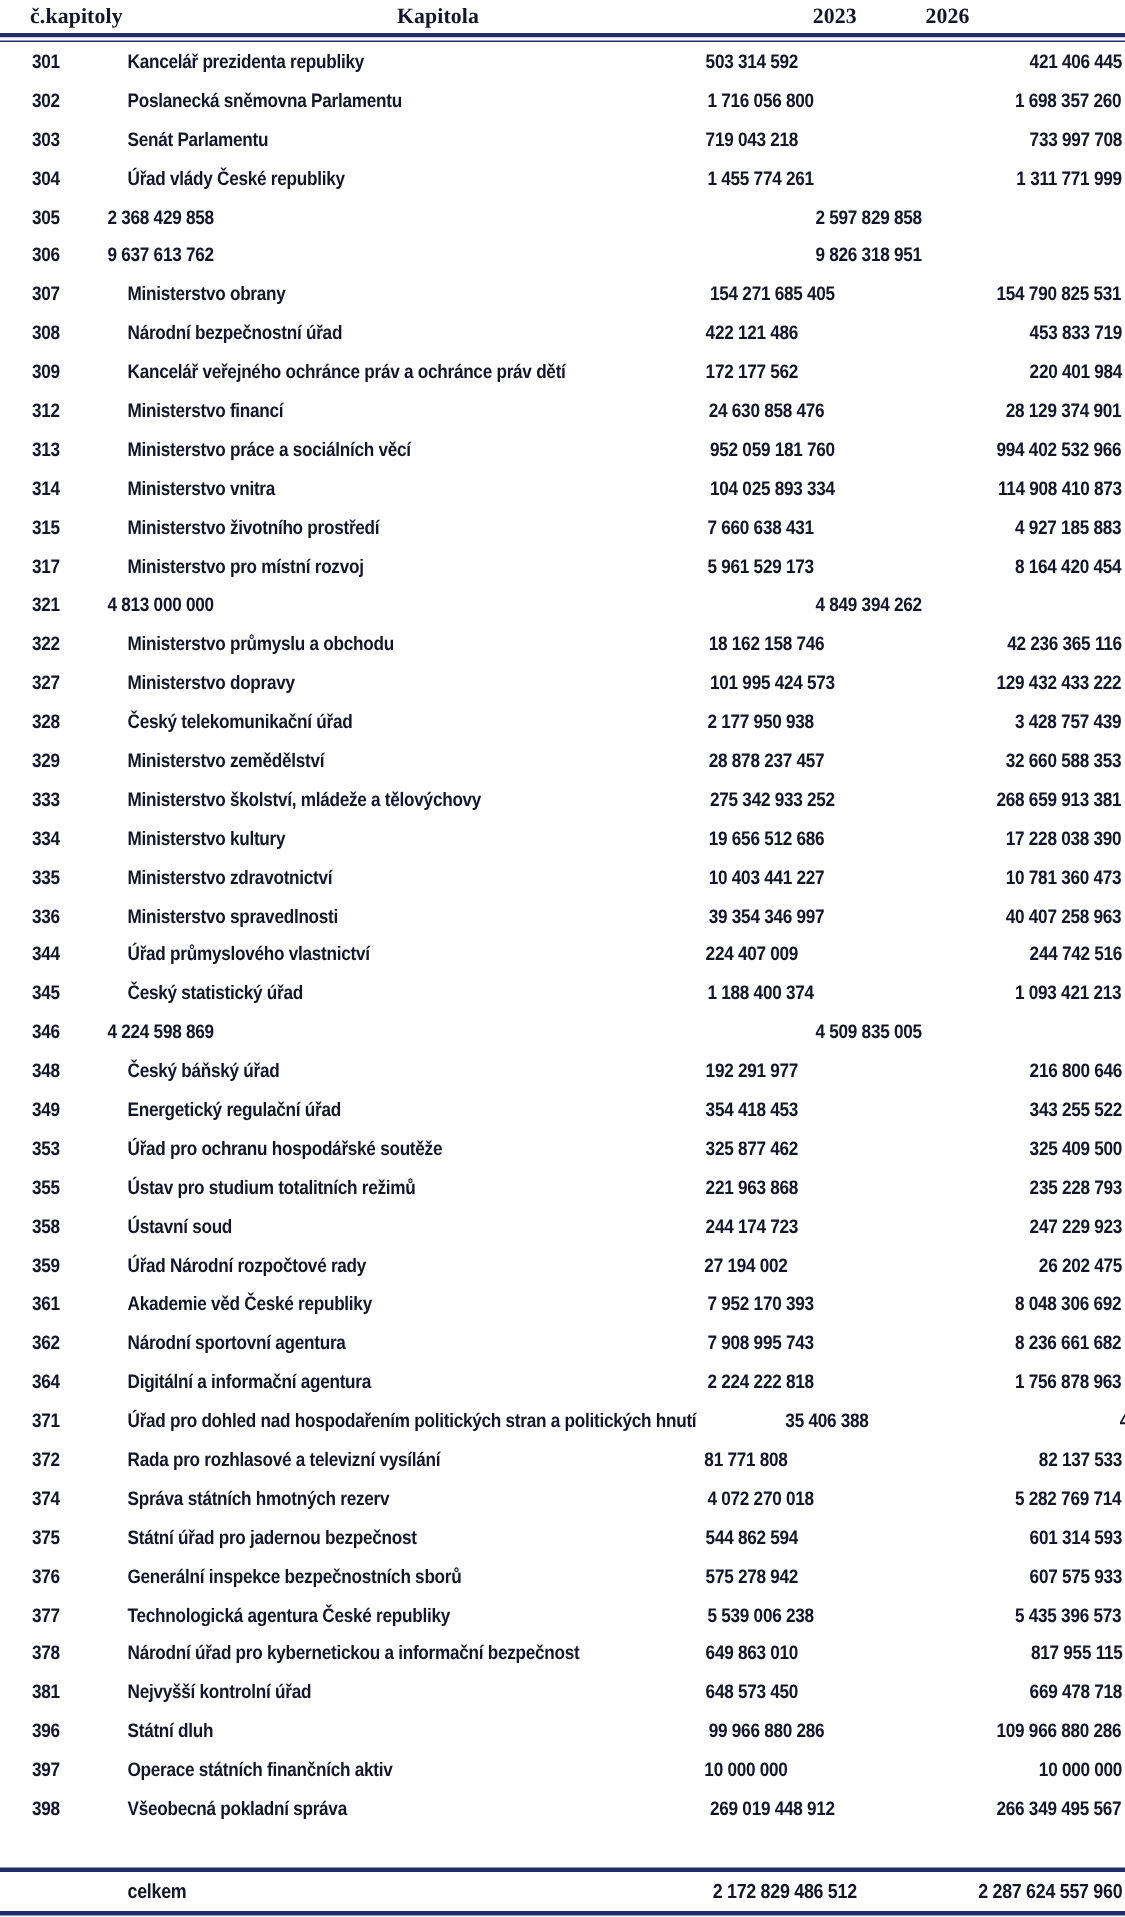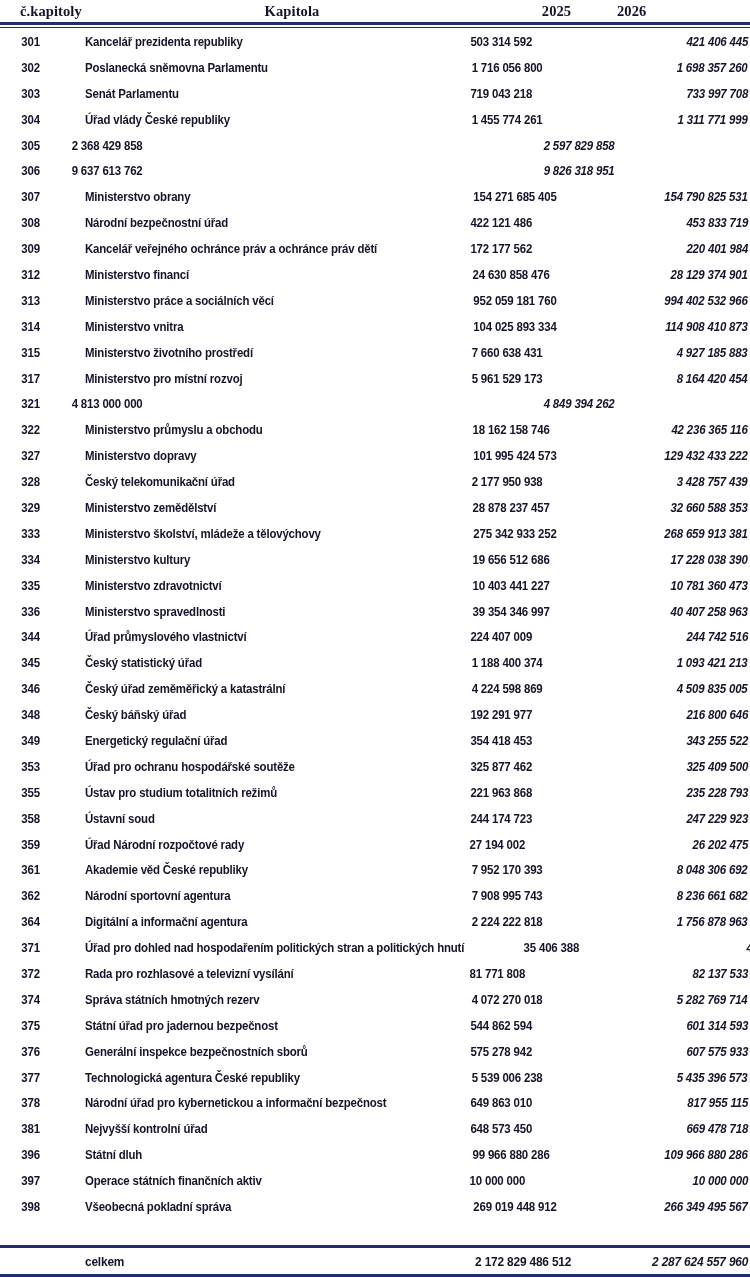--- a/index.html
+++ b/index.html
@@ -38,21 +38,21 @@
   .dr-thick { height: 3px; background: #232d6b; }
   .dr-gap   { height: 2px; background: #ffffff; }
   .dr-thin  { height: 1px; background: #232d6b; }
 
   .rows { height: 1217px; }
   .row { height: 25.9px; }
 
   .cnum { text-align: center; }
   .cname { text-align: left; padding-left: 23px; overflow: visible; white-space: nowrap; }
   .cv1 { text-align: left; padding-right: 0px; }
-  .cv2 { text-align: right; padding-right: 2px; font-style: italic; }
+  .cv2 { text-align: right; padding-right: 2px; }
 
   .t {
     display: inline-block;
     font-weight: 700;
     font-size: 13px;
     letter-spacing: -0.2px;
     transform: scaleX(0.88);
     white-space: nowrap;
   }
   .cnum .t  { transform-origin: center center; }
@@ -65,21 +65,21 @@
   .bottom-rule { height: 3px; background: #232d6b; }
 </style>
 </head>
 <body>
 
 <div class="table">
 
   <div class="hrow">
     <div class="hcell hc1">č.kapitoly</div>
     <div class="hcell hc2">Kapitola</div>
-    <div class="hcell hc3">2025</div>
+    <div class="hcell hc3">2023</div>
     <div class="hcell hc4">2026</div>
   </div>
 
   <div class="double-rule">
     <div class="dr-thick"></div>
     <div class="dr-gap"></div>
     <div class="dr-thin"></div>
   </div>
 
   <div class="rows" id="rows">
@@ -225,21 +225,20 @@
         <div class="cv2"><span class="t">244 742 516</span></div>
       </div>
       <div class="row">
         <div class="cnum"><span class="t">345</span></div>
         <div class="cname"><span class="t">Český statistický úřad</span></div>
         <div class="cv1"><span class="t">1 188 400 374</span></div>
         <div class="cv2"><span class="t">1 093 421 213</span></div>
       </div>
       <div class="row">
         <div class="cnum"><span class="t">346</span></div>
-        <div class="cname"><span class="t">Český úřad zeměměřický a katastrální</span></div>
         <div class="cv1"><span class="t">4 224 598 869</span></div>
         <div class="cv2"><span class="t">4 509 835 005</span></div>
       </div>
       <div class="row">
         <div class="cnum"><span class="t">348</span></div>
         <div class="cname"><span class="t">Český báňský úřad</span></div>
         <div class="cv1"><span class="t">192 291 977</span></div>
         <div class="cv2"><span class="t">216 800 646</span></div>
       </div>
       <div class="row">

